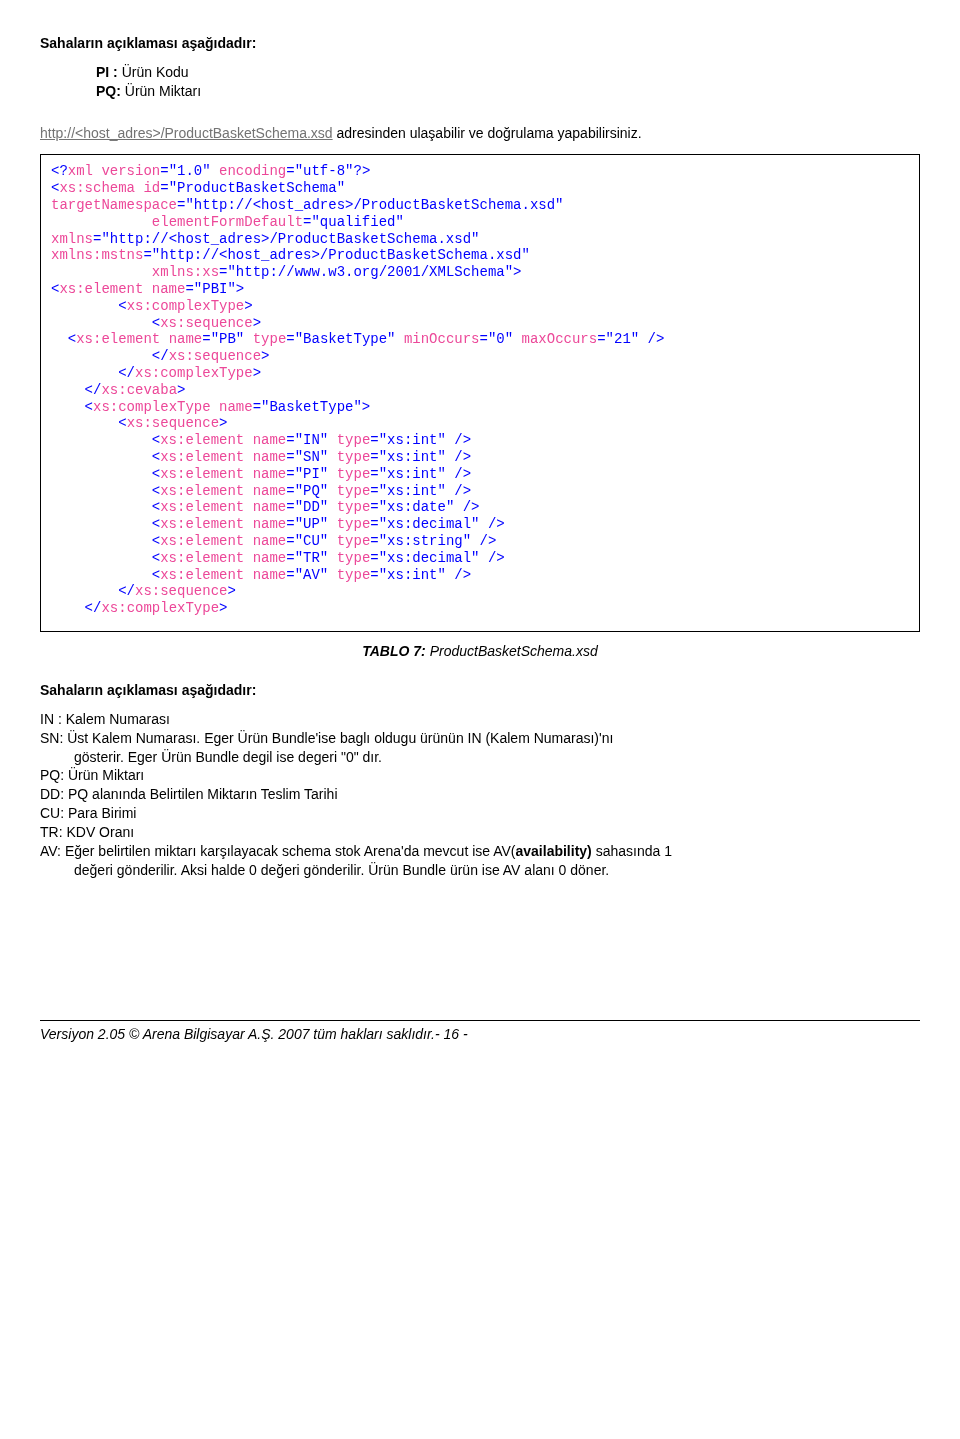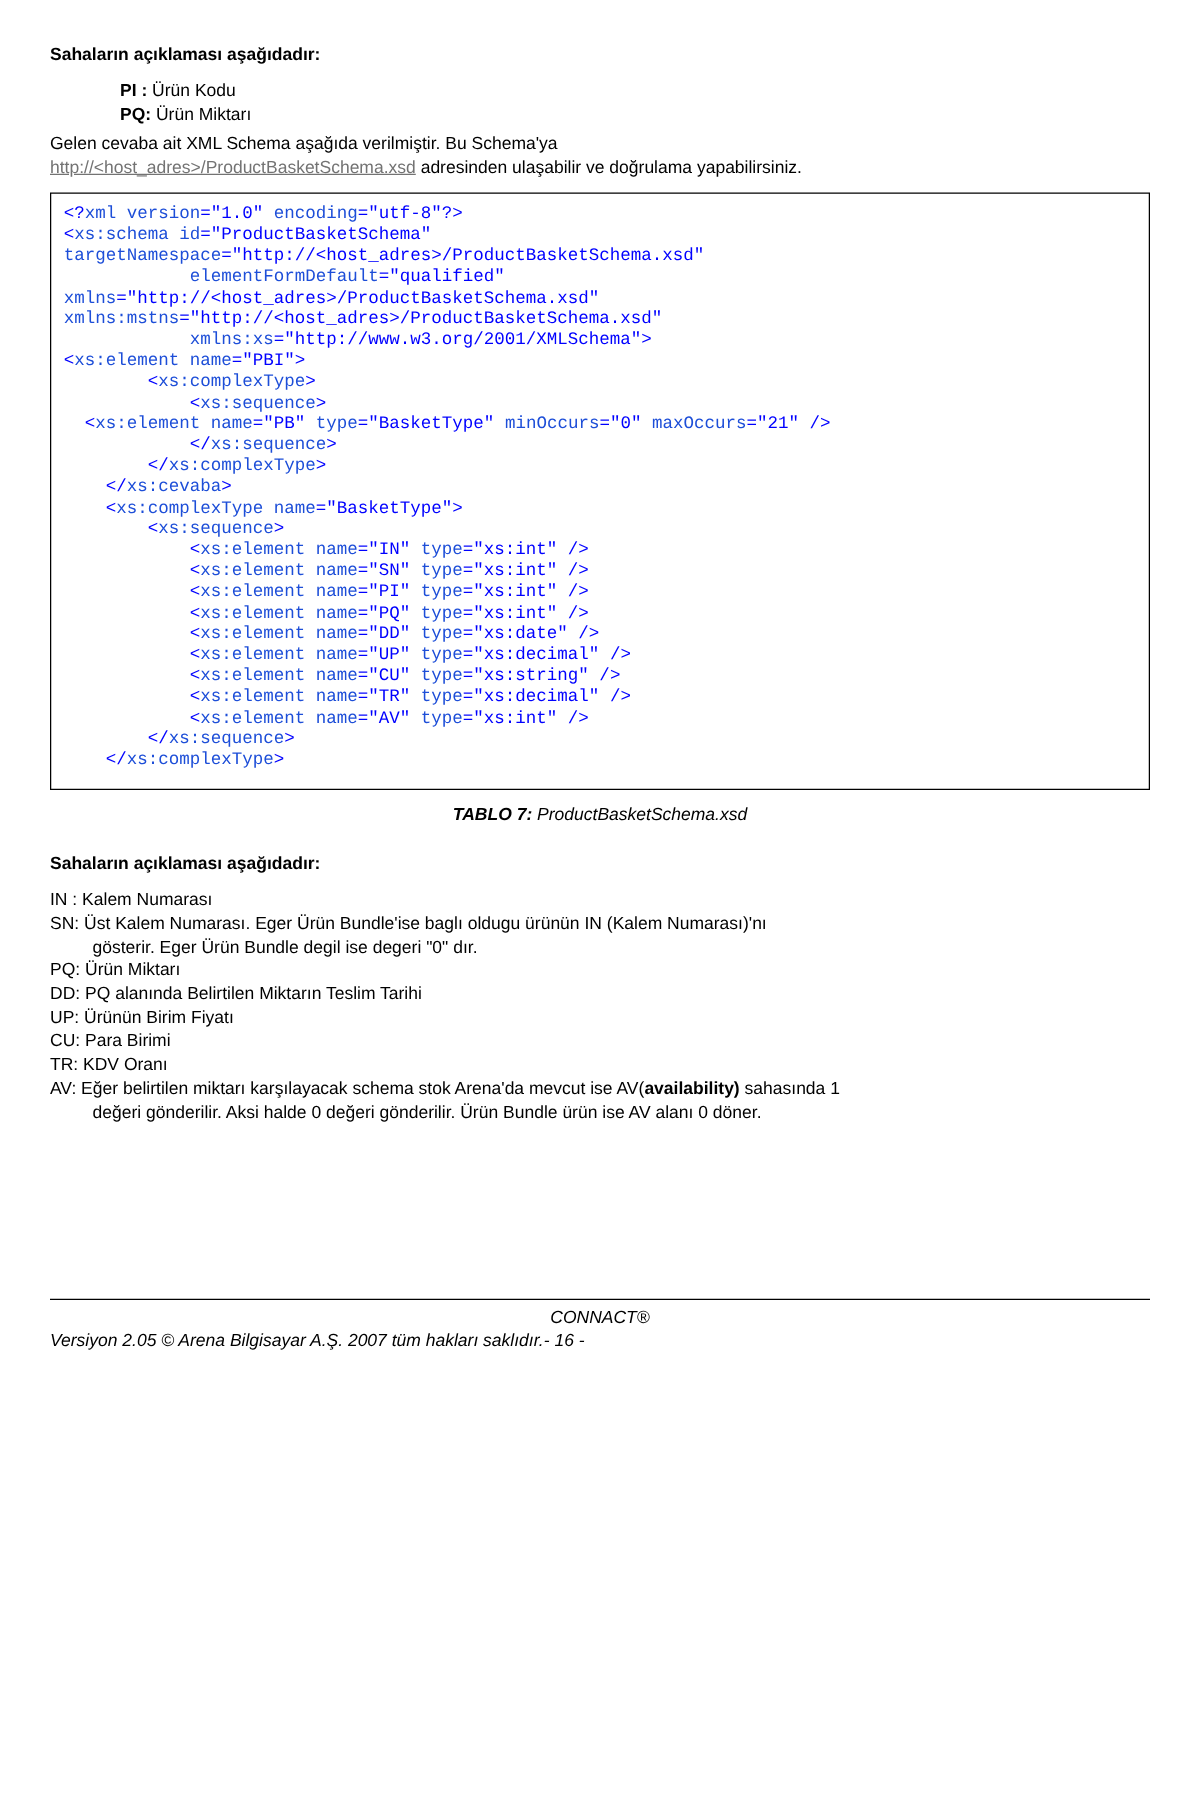--- a/index.html
+++ b/index.html
@@ -27,21 +27,21 @@
     border: 1px solid #000;
     padding: 8px 10px 14px 10px;
     margin: 12px 0 6px 0;
     font-family: "Courier New", Courier, monospace;
     font-size: 14px;
     line-height: 1.2;
     white-space: pre;
     overflow: hidden;
   }
   .t-blue  { color: #0000ff; }
-  .t-brown { color: #1d4ed8; }
+  .t-brown { color: #ec4899; }
   .caption {
     text-align: center;
     margin: 10px 0 20px 0;
     font-weight: bold;
     font-style: italic;
   }
   .caption .label { font-weight: bold; }
   .def-list { margin-top: 0; }
   .def-row { margin: 0; }
   .def-indent { margin-left: 34px; }
@@ -64,21 +64,21 @@
 <div class="page">
 
   <div class="para bold">Sahaların açıklaması aşağıdadır:</div>
 
   <div class="indent1">
     <div class="def-row"><span class="bold">PI :</span><span> Ürün Kodu</span></div>
     <div class="def-row"><span class="bold">PQ:</span><span> Ürün Miktarı</span></div>
   </div>
 
   <div class="para">
-    <span>Gelen cevaba ait XML Schema aşağıda verilmiştir. Bu Schema'ya </span><br>
+    <br>
     <span class="link">http://&lt;host_adres&gt;/ProductBasketSchema.xsd</span><span> adresinden ulaşabilir ve doğrulama yapabilirsiniz.</span>
   </div>
 
   <div class="code-box"><span class="t-blue">&lt;?</span><span class="t-brown">xml version</span><span class="t-blue">="1.0" </span><span class="t-brown">encoding</span><span class="t-blue">="utf-8"?&gt;</span>
 <span class="t-blue">&lt;</span><span class="t-brown">xs:schema id</span><span class="t-blue">="ProductBasketSchema"</span>
 <span class="t-brown">targetNamespace</span><span class="t-blue">="http://&lt;host_adres&gt;/ProductBasketSchema.xsd"</span>
 <span>            </span><span class="t-brown">elementFormDefault</span><span class="t-blue">="qualified"</span>
 <span class="t-brown">xmlns</span><span class="t-blue">="http://&lt;host_adres&gt;/ProductBasketSchema.xsd"</span>
 <span class="t-brown">xmlns:mstns</span><span class="t-blue">="http://&lt;host_adres&gt;/ProductBasketSchema.xsd"</span>
 <span>            </span><span class="t-brown">xmlns:xs</span><span class="t-blue">="http://www.w3.org/2001/XMLSchema"&gt;</span>
@@ -109,31 +109,29 @@
   </div>
 
   <div class="para bold">Sahaların açıklaması aşağıdadır:</div>
 
   <div class="def-list">
     <div class="def-row">IN : Kalem Numarası</div>
     <div class="def-row">SN: Üst Kalem Numarası. Eger Ürün Bundle'ise baglı oldugu ürünün IN (Kalem Numarası)'nı</div>
     <div class="def-row def-indent">gösterir. Eger Ürün Bundle degil ise degeri "0" dır.</div>
     <div class="def-row">PQ: Ürün Miktarı</div>
     <div class="def-row">DD: PQ alanında Belirtilen Miktarın Teslim Tarihi</div>
-    <div class="def-row">UP: Ürünün Birim Fiyatı</div>
     <div class="def-row">CU: Para Birimi</div>
     <div class="def-row">TR: KDV Oranı</div>
     <div class="def-row">
       <span>AV: Eğer belirtilen miktarı karşılayacak schema stok Arena'da mevcut ise AV(</span><span class="bold">availability) </span><span>sahasında 1</span>
     </div>
     <div class="def-row def-indent">değeri gönderilir. Aksi halde 0 değeri gönderilir. Ürün Bundle ürün ise AV alanı 0 döner.</div>
   </div>
 
   <div class="footer">
-    <div>CONNACT®</div>
     <div class="footer-line2">
       <span></span>
       <span>Versiyon 2.05 © Arena Bilgisayar A.Ş. 2007 tüm hakları saklıdır.</span>
       <span>- 16 -</span>
     </div>
   </div>
 
 </div>
 
 </body></html>

